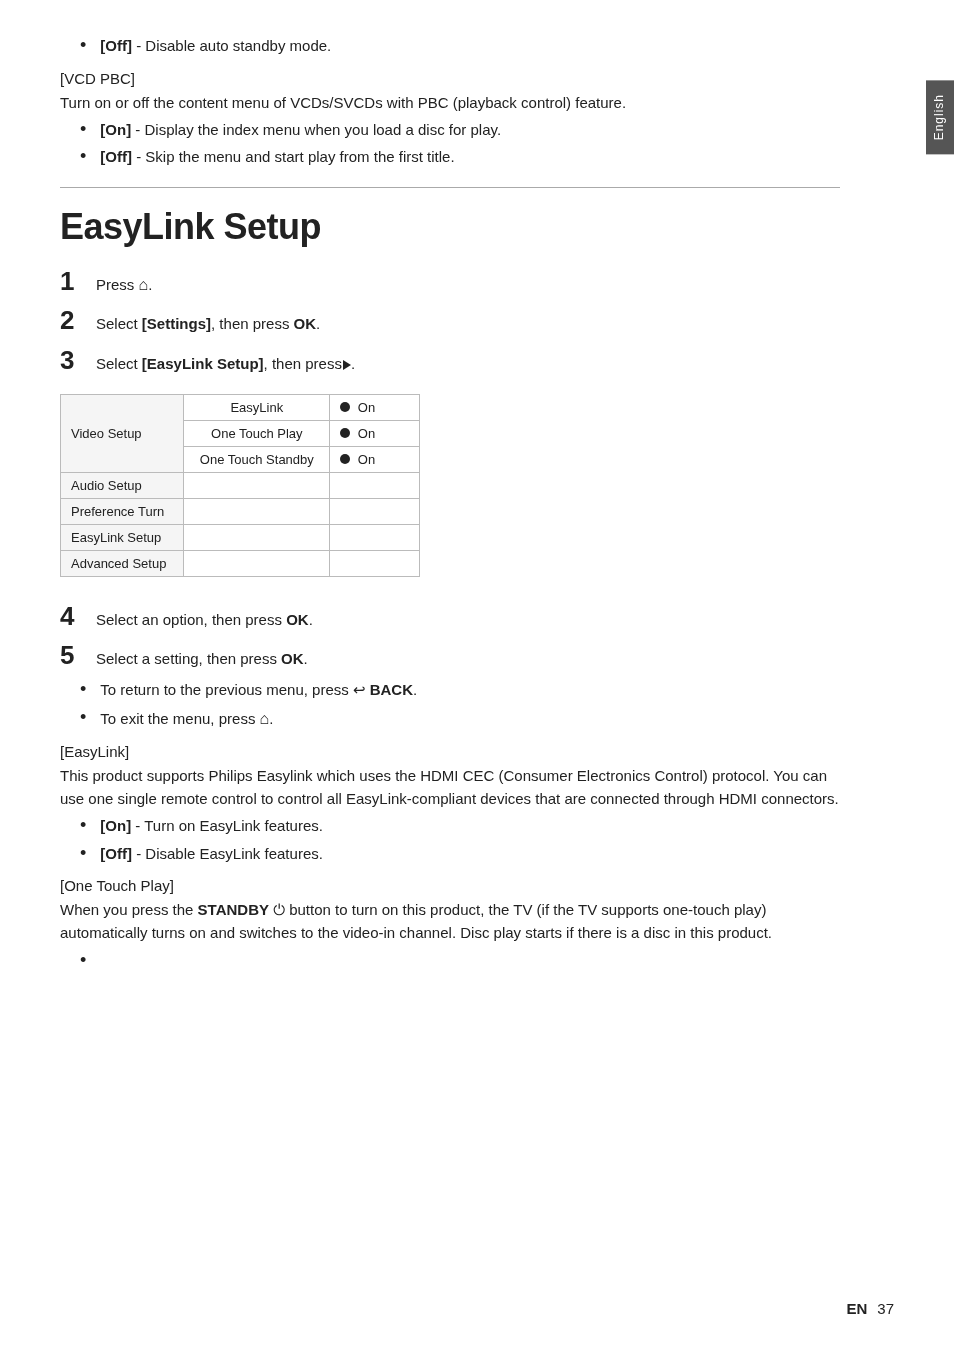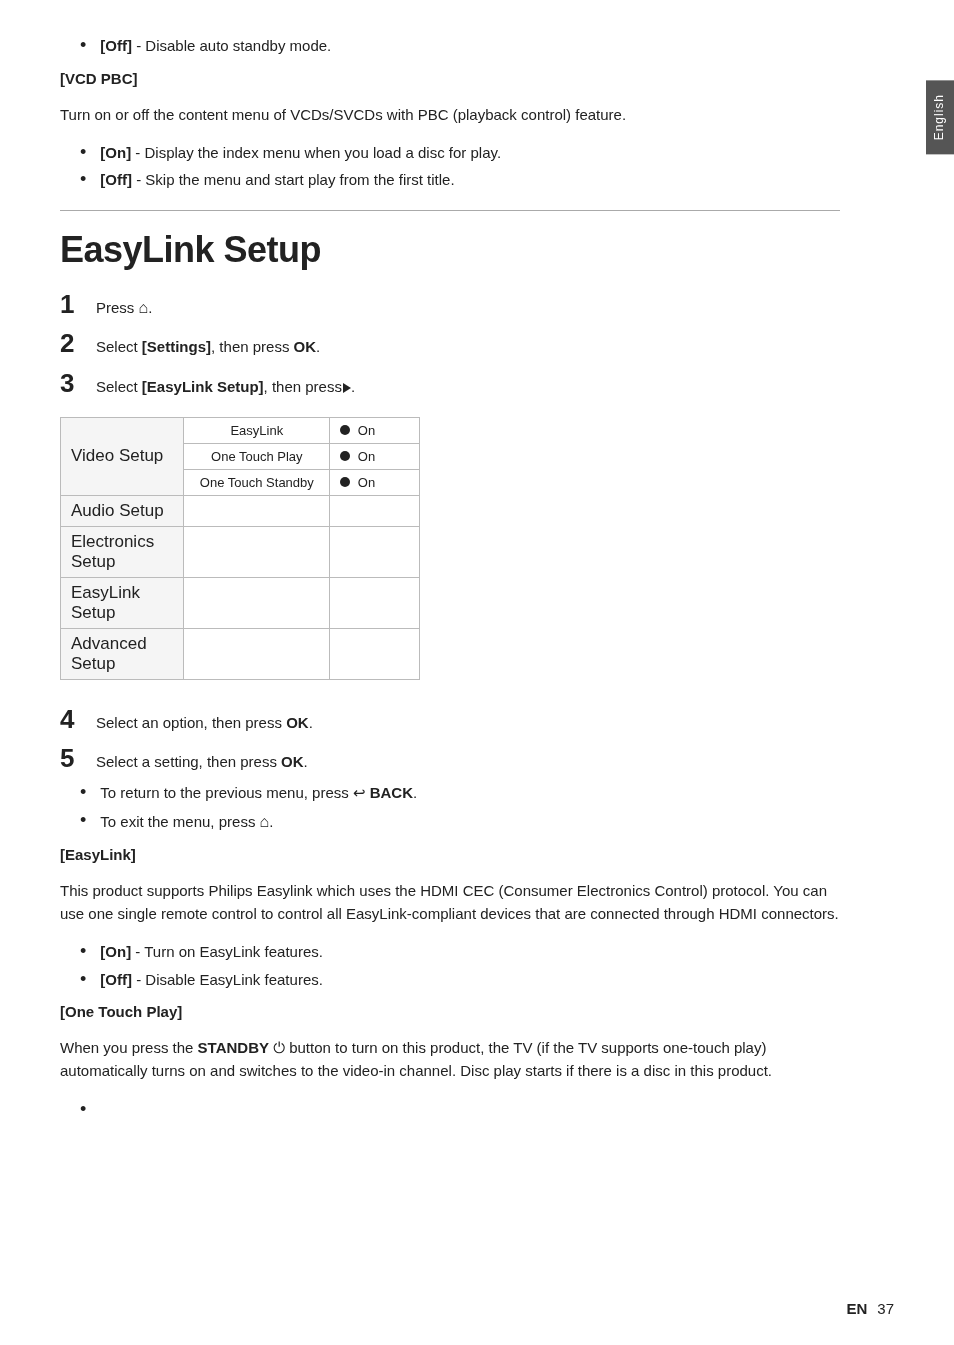--- a/index.html
+++ b/index.html
@@ -42,21 +42,21 @@
       line-height: 1.5;
     }
     .bullet-dot {
       margin-right: 14px;
       font-size: 18px;
       line-height: 1.2;
       flex-shrink: 0;
     }
 
     .section-heading {
-      font-weight: bold;
+      font-weight: normal;
       font-size: 15px;
       margin-top: 12px;
       margin-bottom: 4px;
     }
 
     
     .divider {
       border: none;
       border-top: 1px solid #aaa;
       margin: 18px 0;
@@ -97,21 +97,21 @@
       font-size: 13px;
     }
     .settings-table td {
       border: 1px solid #bbb;
       padding: 5px 10px;
       vertical-align: middle;
     }
     .settings-table .col-menu {
       width: 110px;
       background: #f5f5f5;
-      font-size: 17px;
+      font-size: 13px;
     }
     .settings-table .col-item {
       width: 130px;
       text-align: center;
     }
     .settings-table .col-val {
       width: 80px;
     }
     .dot-filled {
       display: inline-block;
@@ -121,21 +121,21 @@
       border-radius: 50%;
       margin-right: 4px;
     }
 
     
     .bold { font-weight: bold; text-align: right; }
     .bold-sans { font-weight: bold; font-family: Arial, sans-serif; }
 
     p {
       line-height: 1.55;
-      margin: 16px 0;
+      margin: 4px 0;
     }
 
     .page-number-row {
       position: absolute;
       bottom: 28px;
       right: 60px;
       font-size: 15px;
       display: flex;
       align-items: flex-end;
       gap: 10px;
@@ -227,21 +227,21 @@
       <tr>
         <td class="col-item">One Touch Standby</td>
         <td class="col-val"><span class="dot-filled"></span> On</td>
       </tr>
       <tr>
         <td class="col-menu">Audio Setup</td>
         <td class="col-item"></td>
         <td class="col-val"></td>
       </tr>
       <tr>
-        <td class="col-menu">Electronics Setup</td>
+        <td class="col-menu">Preference Turn</td>
         <td class="col-item"></td>
         <td class="col-val"></td>
       </tr>
       <tr>
         <td class="col-menu">EasyLink Setup</td>
         <td class="col-item"></td>
         <td class="col-val"></td>
       </tr>
       <tr>
         <td class="col-menu">Advanced Setup</td>

